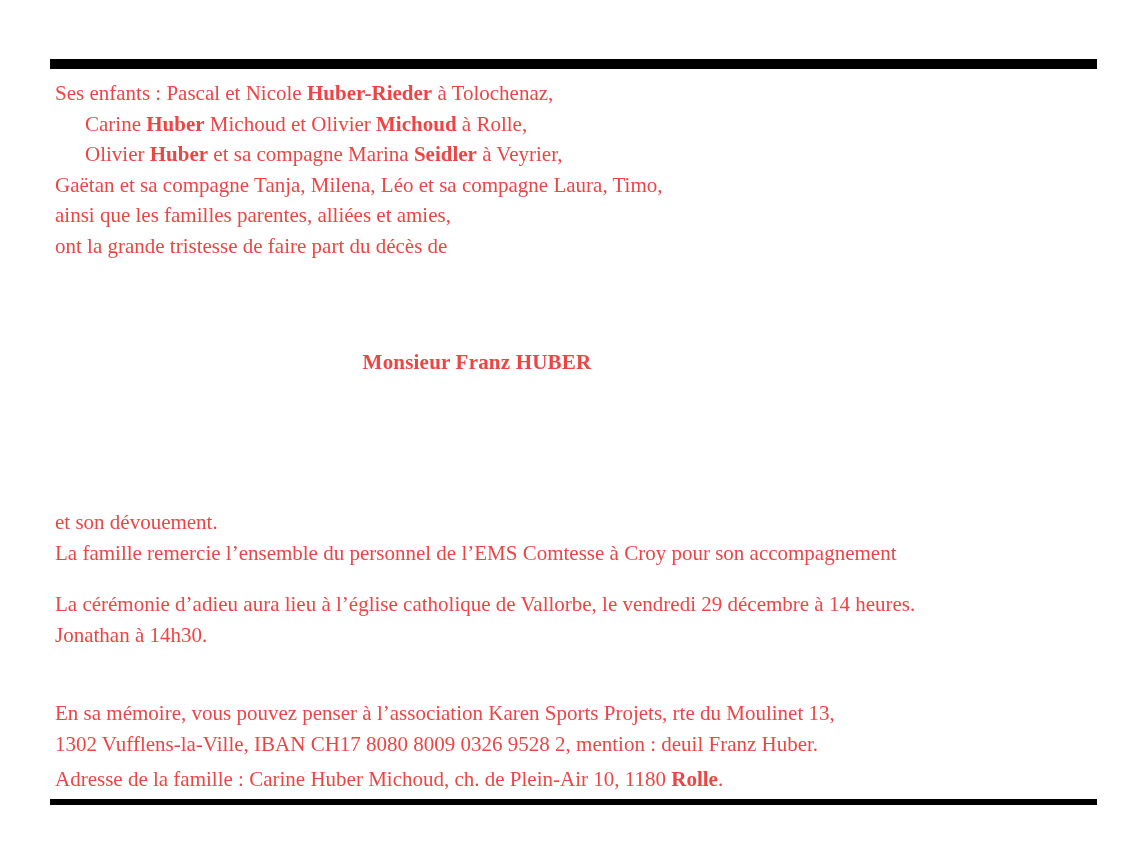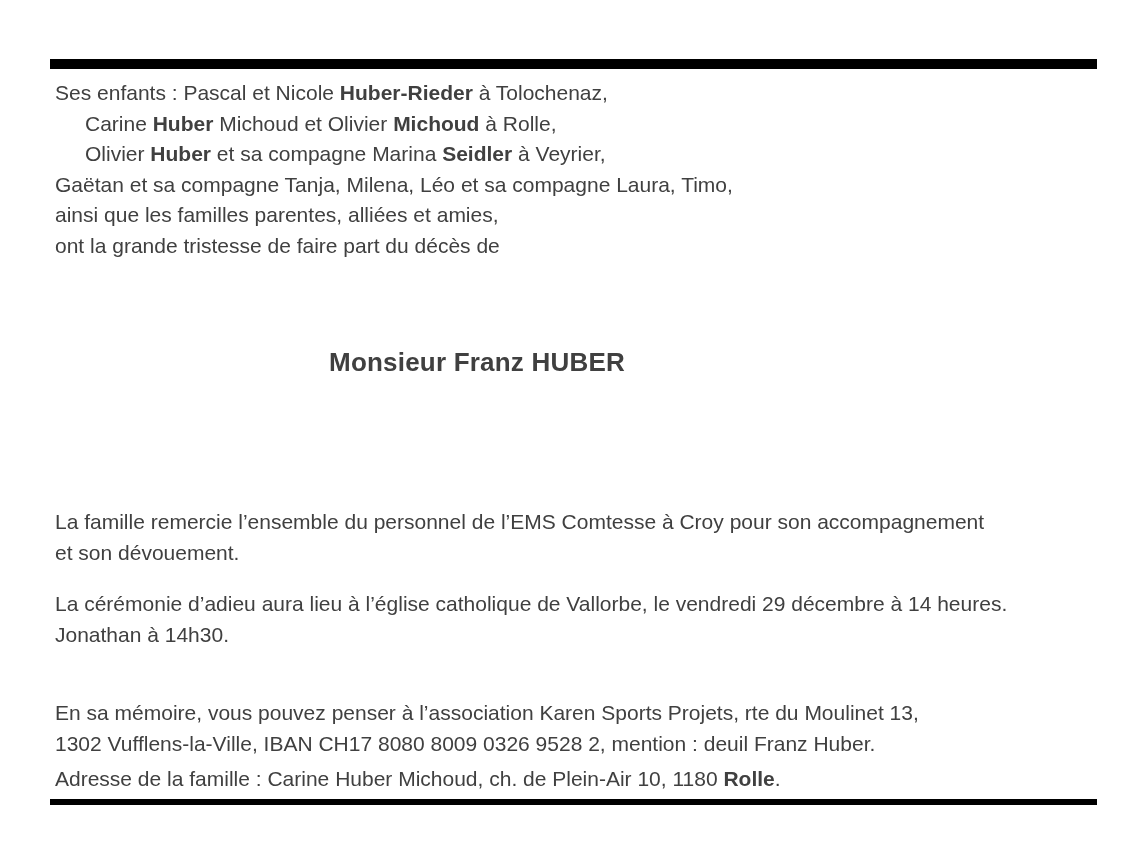--- a/index.html
+++ b/index.html
@@ -6,23 +6,23 @@
     margin: 0;
     padding: 0;
     background: #ffffff;
   }
   .page {
     position: relative;
     width: 1146px;
     height: 864px;
     background: #ffffff;
     overflow: hidden;
-    font-family: Liberation Sans, sans-serif;
+    font-family: Liberation Serif, serif;
     font-size: 21px;
-    color: #404040;
+    color: #ef4444;
   }
   .rule {
     position: absolute;
     left: 50px;
     width: 1047px;
     background: #000000;
   }
   .rule-top    { top: 59px;  height: 10px; }
   .rule-bottom { top: 799px; height: 6px;  }
 
@@ -37,21 +37,21 @@
   .bold { font-weight: bold; }
 
   .family { top: 78px; }
   .title {
     position: absolute;
     left: 0;
     top: 345px;
     width: 954px;
     margin: 0;
     text-align: center;
-    font-size: 26px;
+    font-size: 21px;
     font-weight: bold;
     line-height: 34px;
     letter-spacing: 0.2px;
   }
   .p1   { top: 414px; }
   .p2   { top: 507px; }
   .p3   { top: 589px; }
   .p4   { top: 698px; }
   .addr { top: 764px; }
 </style>
@@ -67,22 +67,22 @@
       <div class="line indent"><span>Olivier </span><span class="bold">Huber</span><span> et sa compagne Marina </span><span class="bold">Seidler</span><span> à Veyrier,</span></div>
       <div class="line"><span>Gaëtan et sa compagne Tanja, Milena, Léo et sa compagne Laura, Timo,</span></div>
       <div class="line"><span>ainsi que les familles parentes, alliées et amies,</span></div>
       <div class="line"><span>ont la grande tristesse de faire part du décès de</span></div>
     </div>
 
   <h1 class="title">Monsieur Franz HUBER</h1>
 
 
   <div class="textblock p2">
+      <div class="line">et son dévouement.</div>
       <div class="line">La famille remercie l’ensemble du personnel de l’EMS Comtesse à Croy pour son accompagnement</div>
-      <div class="line">et son dévouement.</div>
     </div>
 
   <div class="textblock p3">
       <div class="line">La cérémonie d’adieu aura lieu à l’église catholique de Vallorbe, le vendredi 29 décembre à 14 heures.</div>
       <div class="line">Jonathan à 14h30.</div>
     </div>
 
   <div class="textblock p4">
       <div class="line">En sa mémoire, vous pouvez penser à l’association Karen Sports Projets, rte du Moulinet 13,</div>
       <div class="line">1302 Vufflens-la-Ville, IBAN CH17 8080 8009 0326 9528 2, mention : deuil Franz Huber.</div>

